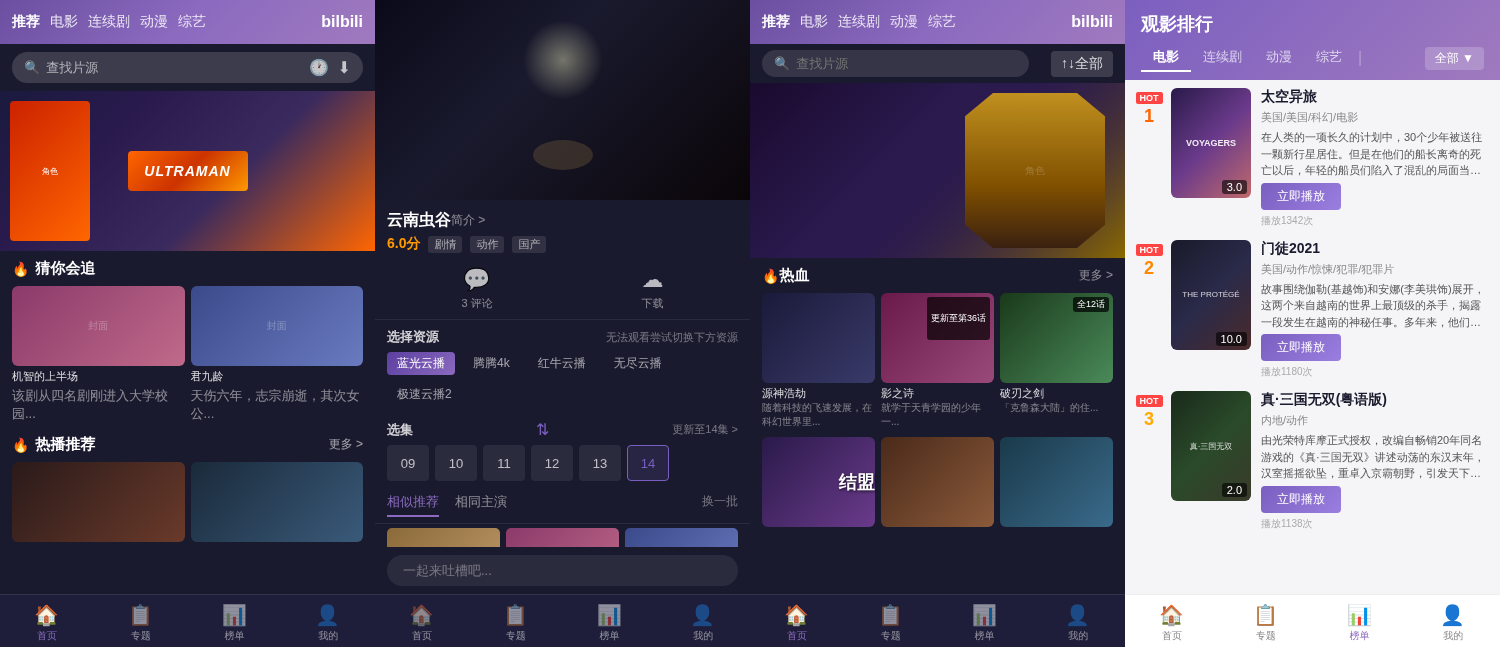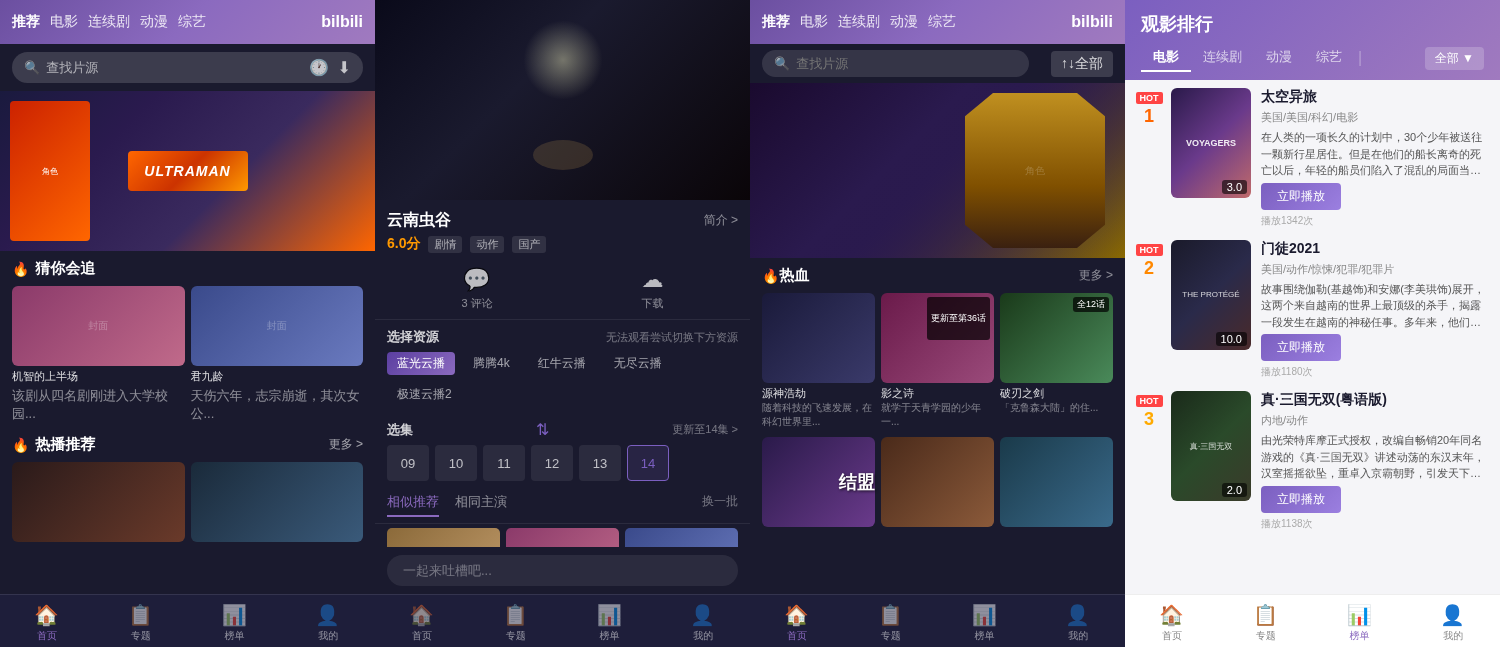--- a/index.html
+++ b/index.html
@@ -201,21 +201,20 @@
       width: 80px;
       height: 80px;
       background: radial-gradient(ellipse, rgba(255,255,200,0.4) 0%, transparent 70%);
     }
     .video-info {
       padding: 10px 12px 6px;
     }
     .video-title-row {
       display: flex;
       align-items: center;
-      justify-content: space-between;
     }
     .video-title {
       font-size: 16px;
       font-weight: bold;
       color: #fff;
     }
     .brief-link {
       font-size: 12px;
       color: rgba(255,255,255,0.5);
       cursor: pointer;

